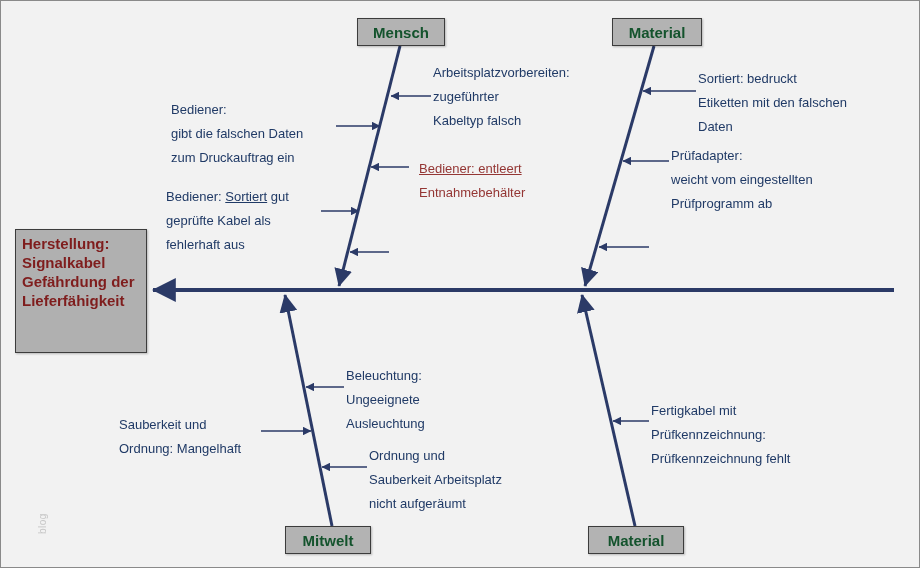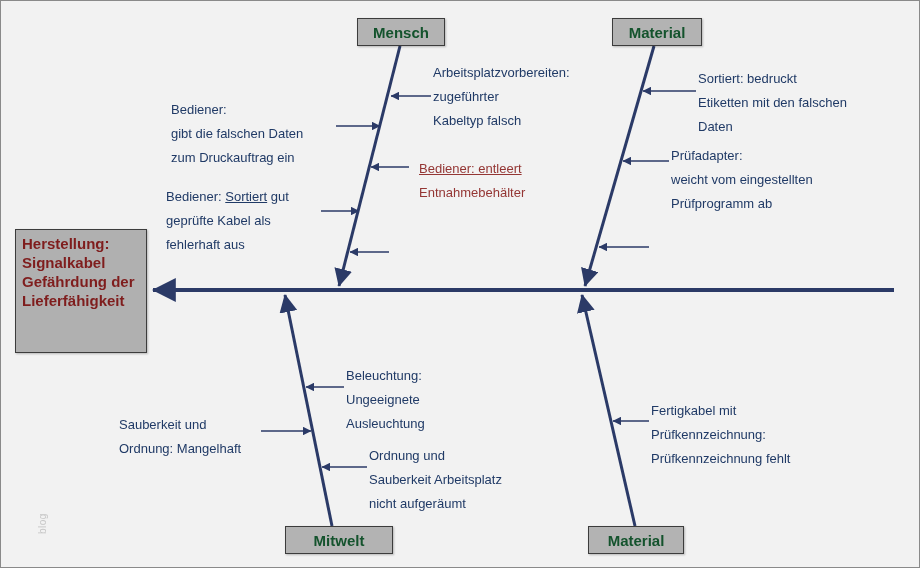--- a/index.html
+++ b/index.html
@@ -63,21 +63,21 @@
     <line x1="343" y1="386" x2="305" y2="386" stroke="#2b3a67" stroke-width="1.4" marker-end="url(#arrowhead)"></line>
     <line x1="260" y1="430" x2="310" y2="430" stroke="#2b3a67" stroke-width="1.4" marker-end="url(#arrowhead)"></line>
     <line x1="366" y1="466" x2="321" y2="466" stroke="#2b3a67" stroke-width="1.4" marker-end="url(#arrowhead)"></line>
     <line x1="648" y1="420" x2="612" y2="420" stroke="#2b3a67" stroke-width="1.4" marker-end="url(#arrowhead)"></line>
   </svg>
 
   <div class="problem-box">Herstellung: Signalkabel Gefährdung der Lieferfähigkeit</div>
 
   <div class="cat-box" style="left:356px;top:17px;width:88px;height:28px;">Mensch</div>
   <div class="cat-box" style="left:611px;top:17px;width:90px;height:28px;">Material</div>
-  <div class="cat-box" style="left:284px;top:525px;width:108px;height:28px;">Mitwelt</div>
+  <div class="cat-box" style="left:284px;top:525px;width:86px;height:28px;">Mitwelt</div>
   <div class="cat-box" style="left:587px;top:525px;width:96px;height:28px;">Material</div>
 
   <div class="cause" style="left:170px;top:97px;width:165px;">Bediener:
 gibt die falschen Daten
 zum Druckauftrag ein</div>
 
   <div class="cause" style="left:165px;top:184px;width:152px;"><span>Bediener: </span><span class="u">Sortiert</span><span> gut geprüfte Kabel als fehlerhaft aus</span></div>
 
   <div class="cause" style="left:432px;top:60px;width:150px;">Arbeitsplatzvorbereiten:
 zugeführter

